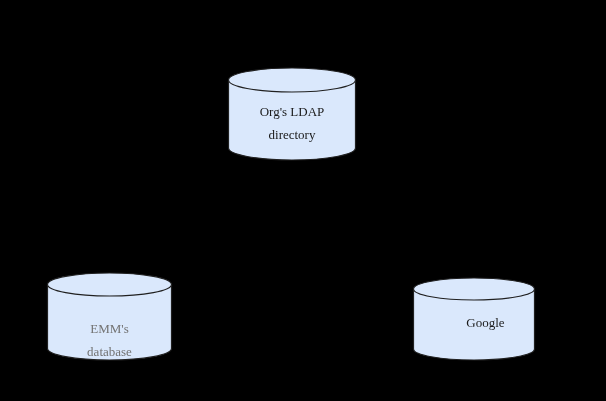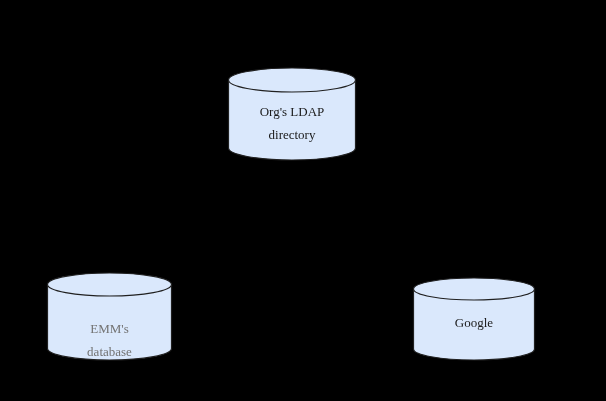--- a/index.html
+++ b/index.html
@@ -57,20 +57,20 @@
 directory</div>
     </div>
     <div class="node" style="left: 47px; top: 273px; width: 125px; height: 87px;">
       <svg width="125" height="87" viewBox="0 0 125 87">
         <path d="M 0.5,11.5 L 0.5,75.5 A 62,11.5 0 0 0 124.5,75.5 L 124.5,11.5 Z" fill="#dae8fc" stroke="#202020" stroke-width="1.2"></path>
         <ellipse cx="62.5" cy="11.5" rx="62" ry="11.5" fill="#dae8fc" stroke="#202020" stroke-width="1.2"></ellipse>
       </svg>
       <div class="node-label" style="top: 28px; color: #737373; margin-top: 16px;">EMM's
 database</div>
     </div>
-    <div class="node" style="left: 413px; top: 278px; width: 122px; height: 82px;">
+    <div class="node" style="left: 413px; top: 278px; width: 122px; height: 82px; padding-left: 23px;">
       <svg width="122" height="82" viewBox="0 0 122 82">
         <path d="M 0.5,11 L 0.5,71 A 60.5,11 0 0 0 121.5,71 L 121.5,11 Z" fill="#dae8fc" stroke="#202020" stroke-width="1.2"></path>
         <ellipse cx="61" cy="11" rx="60.5" ry="11" fill="#dae8fc" stroke="#202020" stroke-width="1.2"></ellipse>
       </svg>
       <div class="node-label" style="top: 33px; color: rgb(26, 26, 26);">Google</div>
     </div>
   </div>
 
 </body></html>

